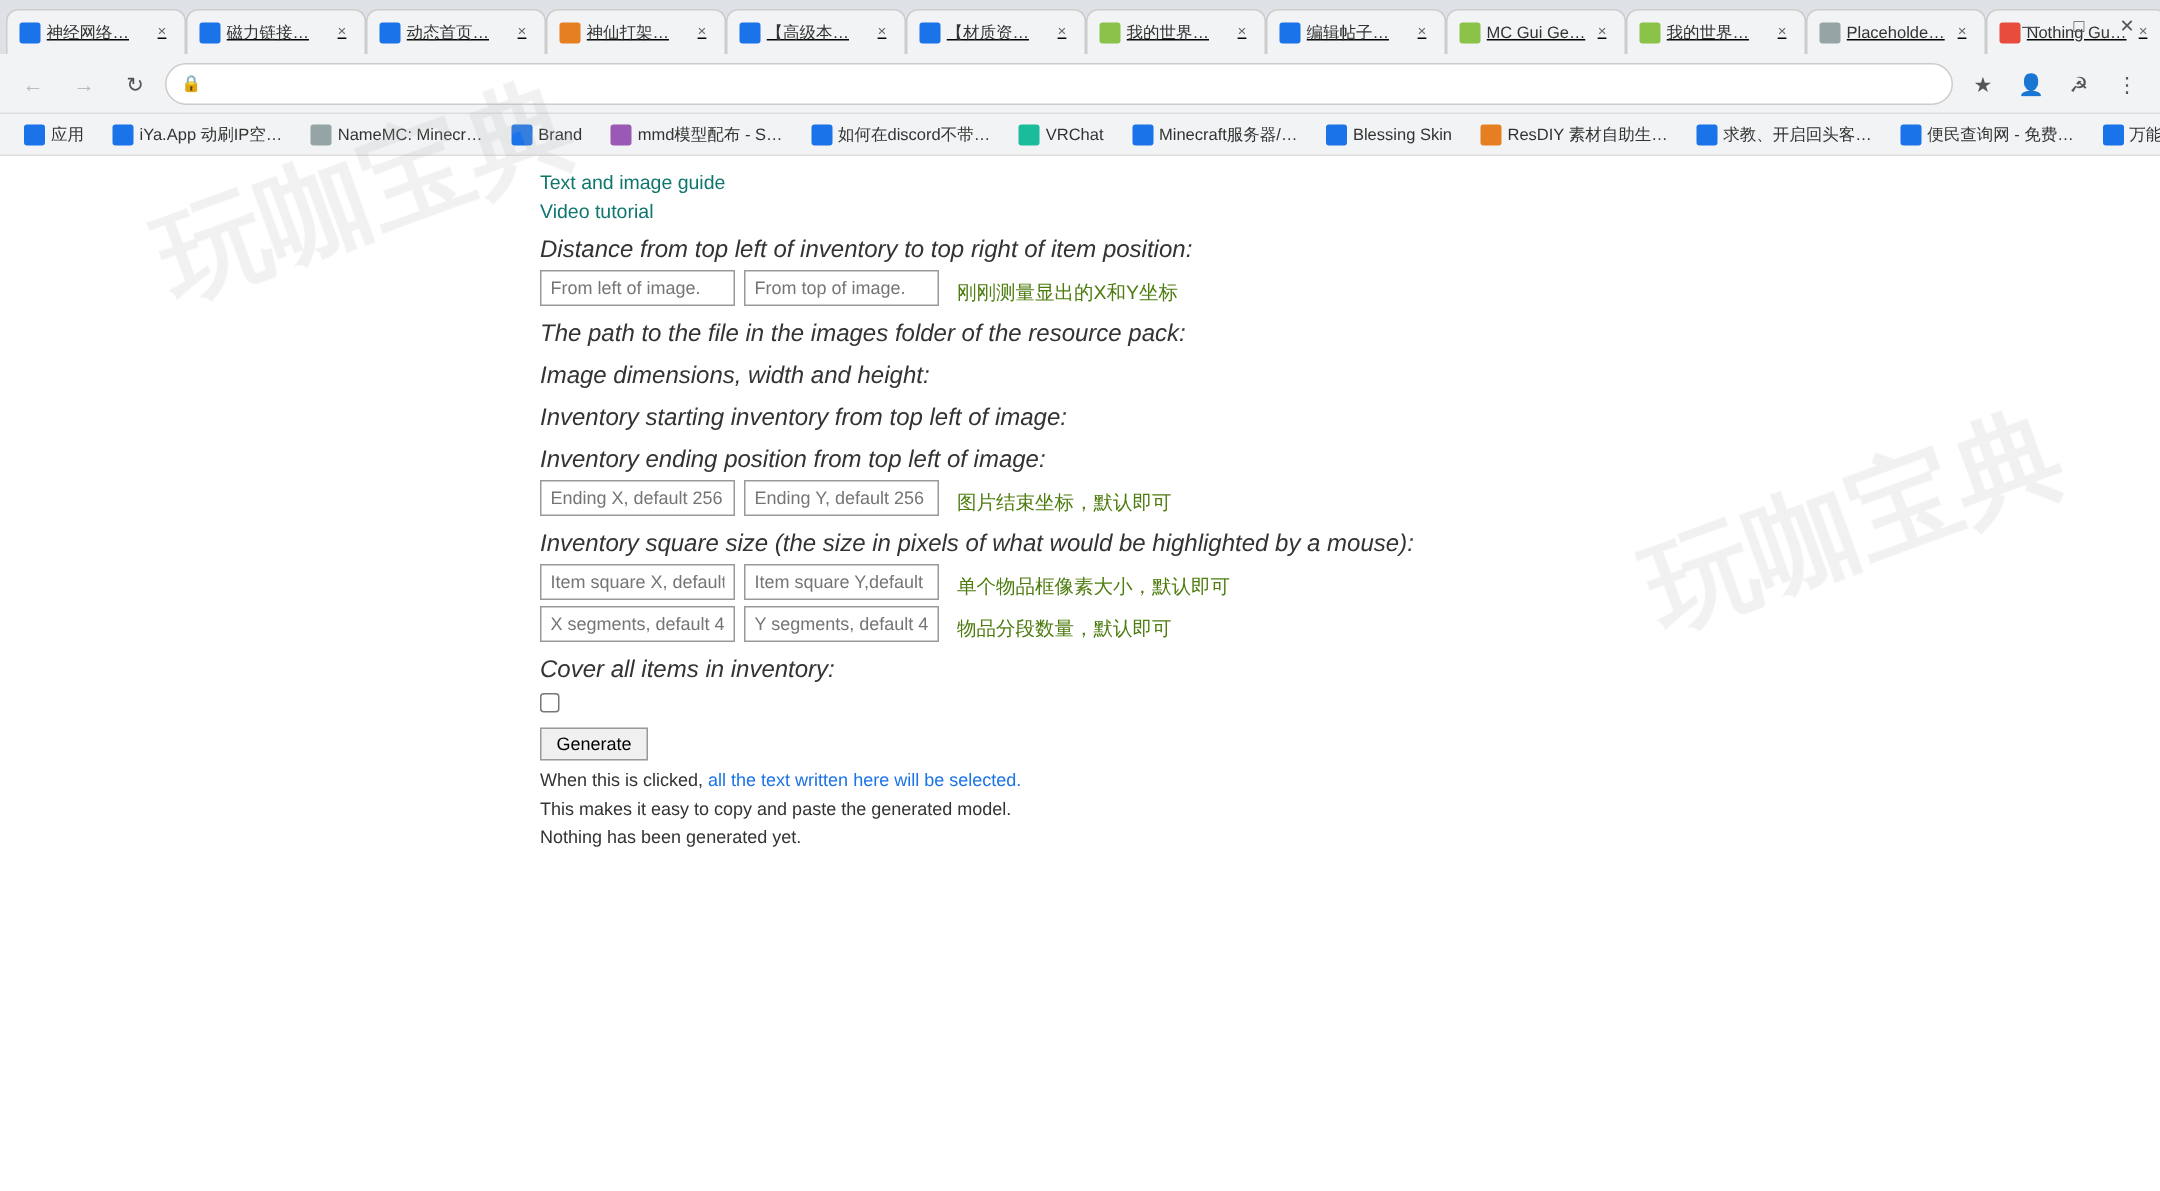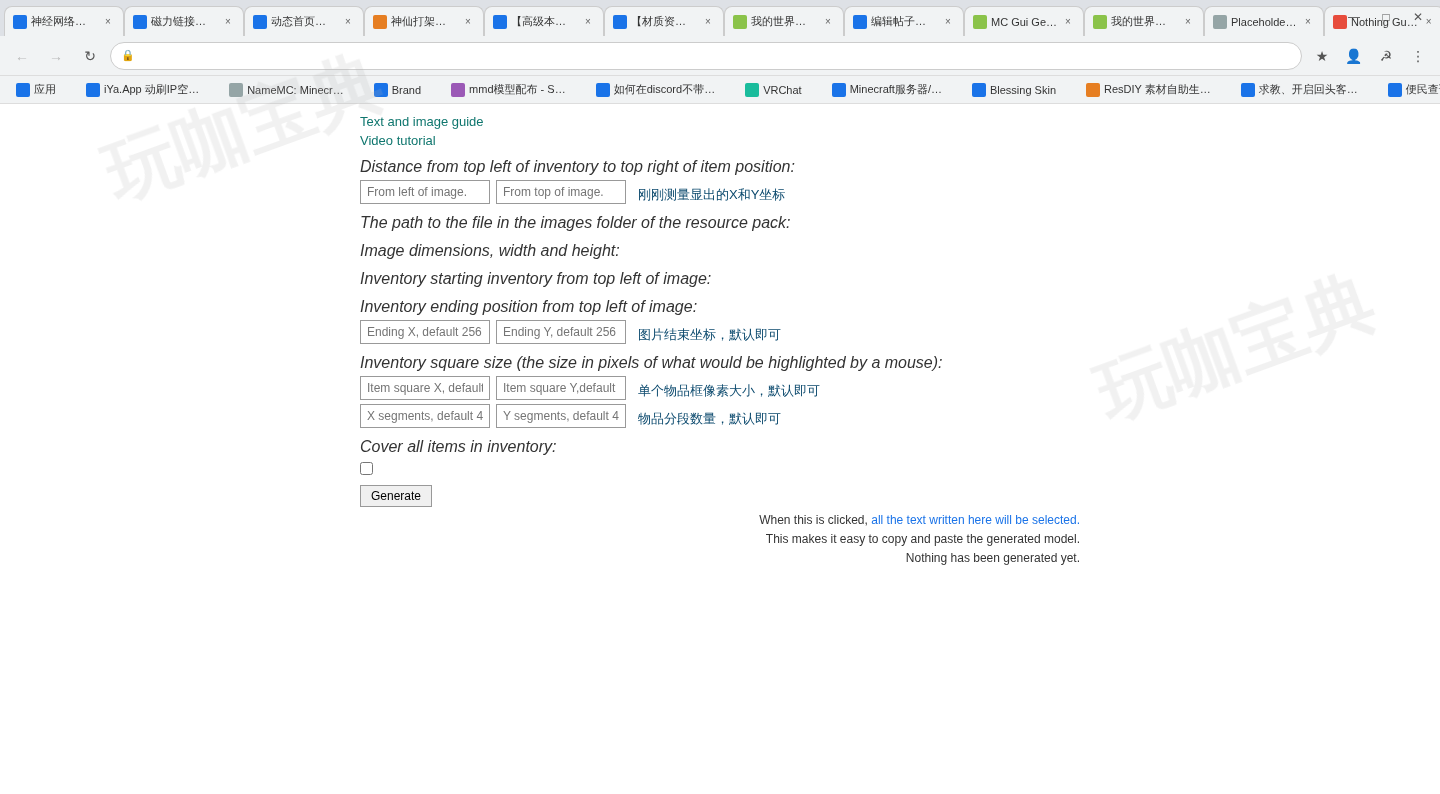--- a/index.html
+++ b/index.html
@@ -111,21 +111,21 @@
       cursor: pointer;
     }
 
     
     .bookmarks-bar {
       background: #f1f3f4;
       height: 28px;
       display: flex;
       align-items: center;
       padding: 0 8px;
-      gap: 14px;
+      gap: 3px;
       border-bottom: 1px solid #ddd;
       overflow: hidden;
     }
     .bookmark-item {
       height: 22px;
       padding: 0 8px;
       border-radius: 4px;
       display: flex;
       align-items: center;
       gap: 4px;
@@ -181,21 +181,21 @@
       padding: 3px 6px;
       font-size: 12px;
       color: #555;
       background: #fff;
       height: 24px;
     }
 
     .input-field.wide { width: 130px; }
 
     .annotation {
-      color: #0c4a6e;
+      color: #4d7c0f;
       font-size: 13px;
       margin-left: 6px;
     }
 
     .generate-btn {
       background: #f0f0f0;
       border: 1px solid #999;
       padding: 3px 10px;
       font-size: 12px;
       cursor: pointer;
@@ -207,21 +207,20 @@
       display: flex;
       align-items: center;
       gap: 6px;
       margin: 6px 0;
     }
 
     .output-text {
       font-size: 12px;
       color: #333;
       line-height: 1.6;
-      text-align: right;
     }
 
     
     .watermark {
       position: fixed;
       top: 80px;
       left: 100px;
       font-size: 72px;
       color: rgba(180,180,180,0.18);
       font-weight: bold;
@@ -261,20 +260,21 @@
       align-items: center;
       justify-content: center;
       font-size: 12px;
       color: #555;
       cursor: pointer;
     }
 
     .tab-bar-wrapper {
       position: relative;
       background: #fdba74;
+      text-decoration: underline;
     }
 
     
     .fav-blue { background: #1a73e8; }
     .fav-orange { background: #e67e22; }
     .fav-red { background: #e74c3c; }
     .fav-purple { background: #9b59b6; }
     .fav-teal { background: #1abc9c; }
     .fav-gray { background: #95a5a6; }
     .fav-lime { background: #8bc34a; }

